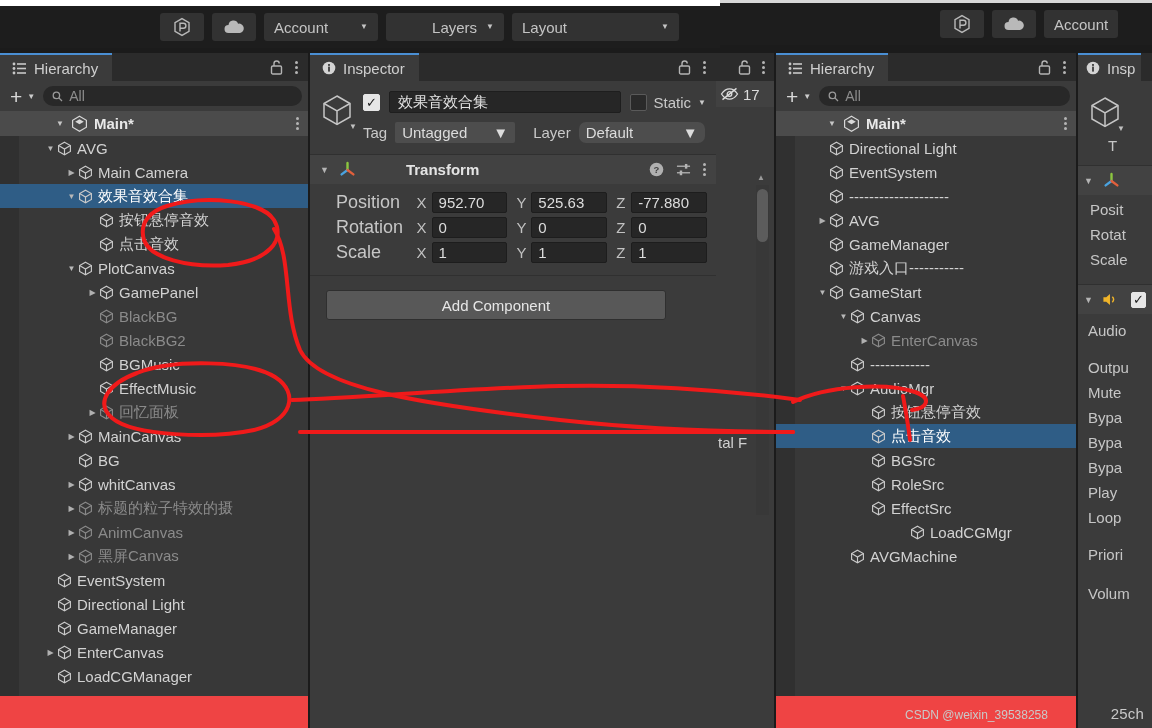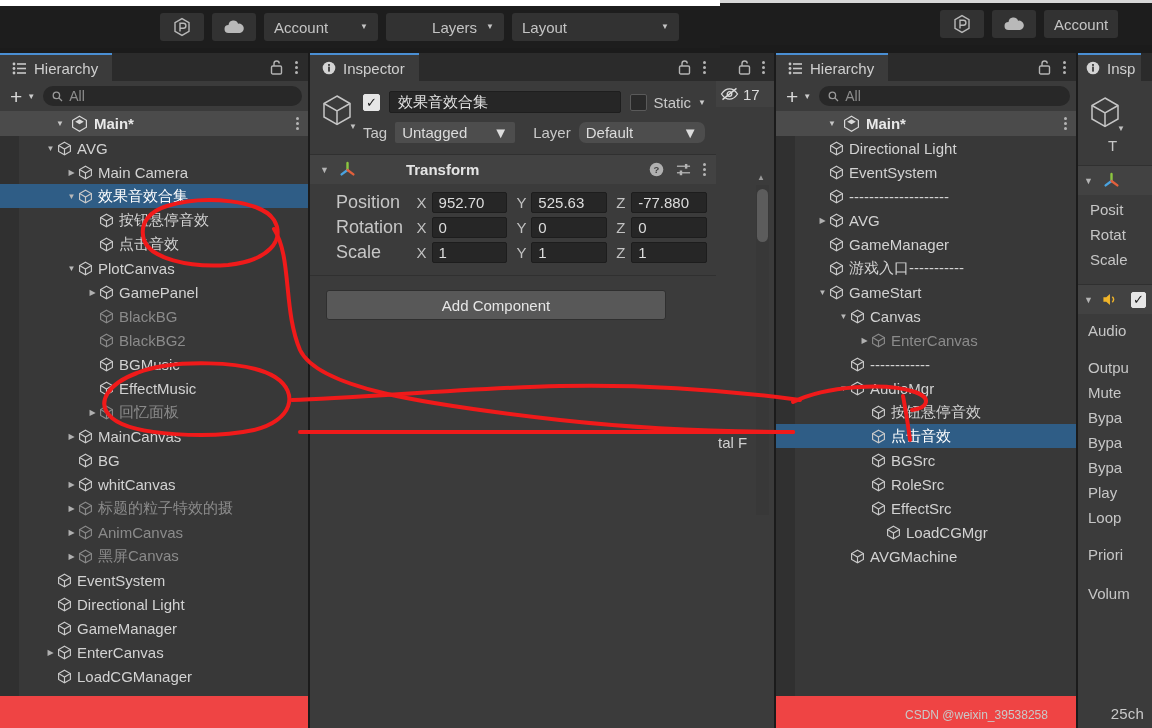--- a/index.html
+++ b/index.html
@@ -811,21 +811,21 @@
           <span>RoleSrc</span>
         </div>
         <div class="row" style="padding-left: 82px;">
           <span class="arrow none">▸</span>
           <svg class="cube" viewBox="0 0 15 15">
             <path d="M7.5 1.2 L13.4 4.6 L13.4 10.4 L7.5 13.8 L1.6 10.4 L1.6 4.6 Z" fill="none" stroke="#cacaca" stroke-width="1.15"></path>
             <path d="M1.6 4.6 L7.5 8 L13.4 4.6 M7.5 8 L7.5 13.8" fill="none" stroke="#cacaca" stroke-width="1.15"></path>
           </svg>
           <span>EffectSrc</span>
         </div>
-        <div class="row" style="padding-left: 97px;">
+        <div class="row" style="padding-left: 97px; margin-left: 24px;">
           <span class="arrow none">▸</span>
           <svg class="cube" viewBox="0 0 15 15">
             <path d="M7.5 1.2 L13.4 4.6 L13.4 10.4 L7.5 13.8 L1.6 10.4 L1.6 4.6 Z" fill="none" stroke="#cacaca" stroke-width="1.15"></path>
             <path d="M1.6 4.6 L7.5 8 L13.4 4.6 M7.5 8 L7.5 13.8" fill="none" stroke="#cacaca" stroke-width="1.15"></path>
           </svg>
           <span>LoadCGMgr</span>
         </div>
         <div class="row" style="padding-left: 61px;">
           <span class="arrow none">▸</span>
           <svg class="cube" viewBox="0 0 15 15">

